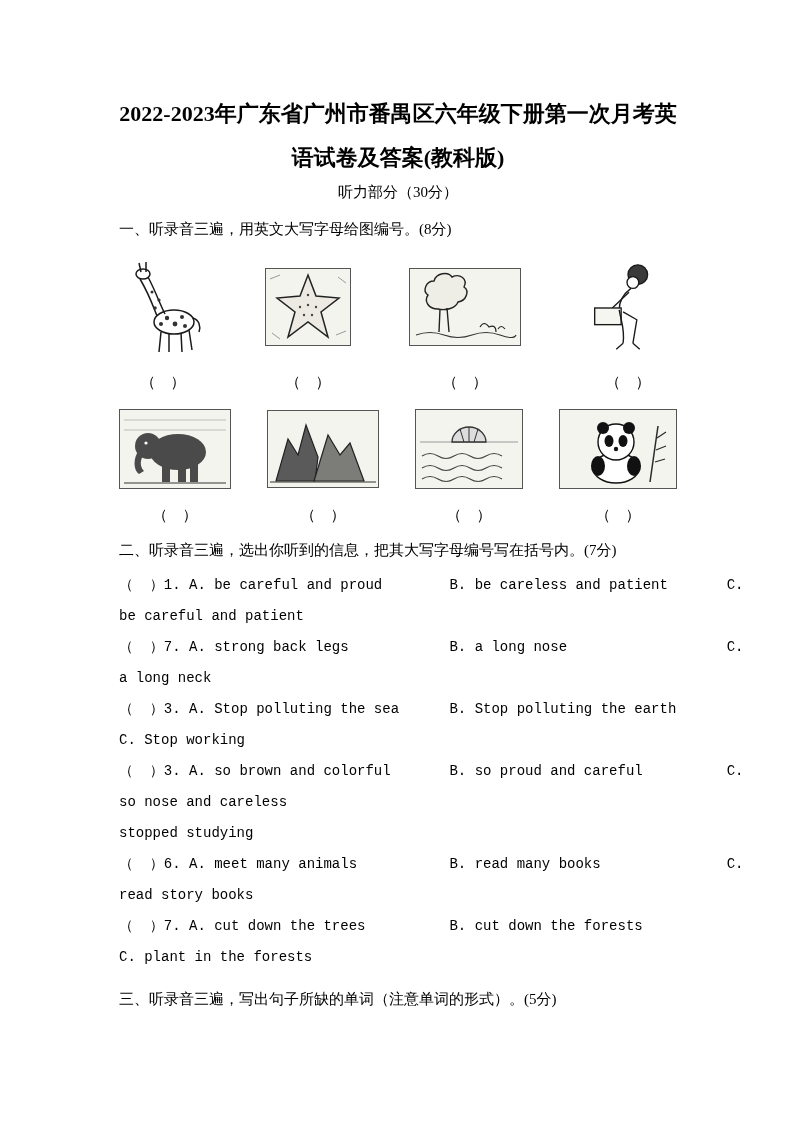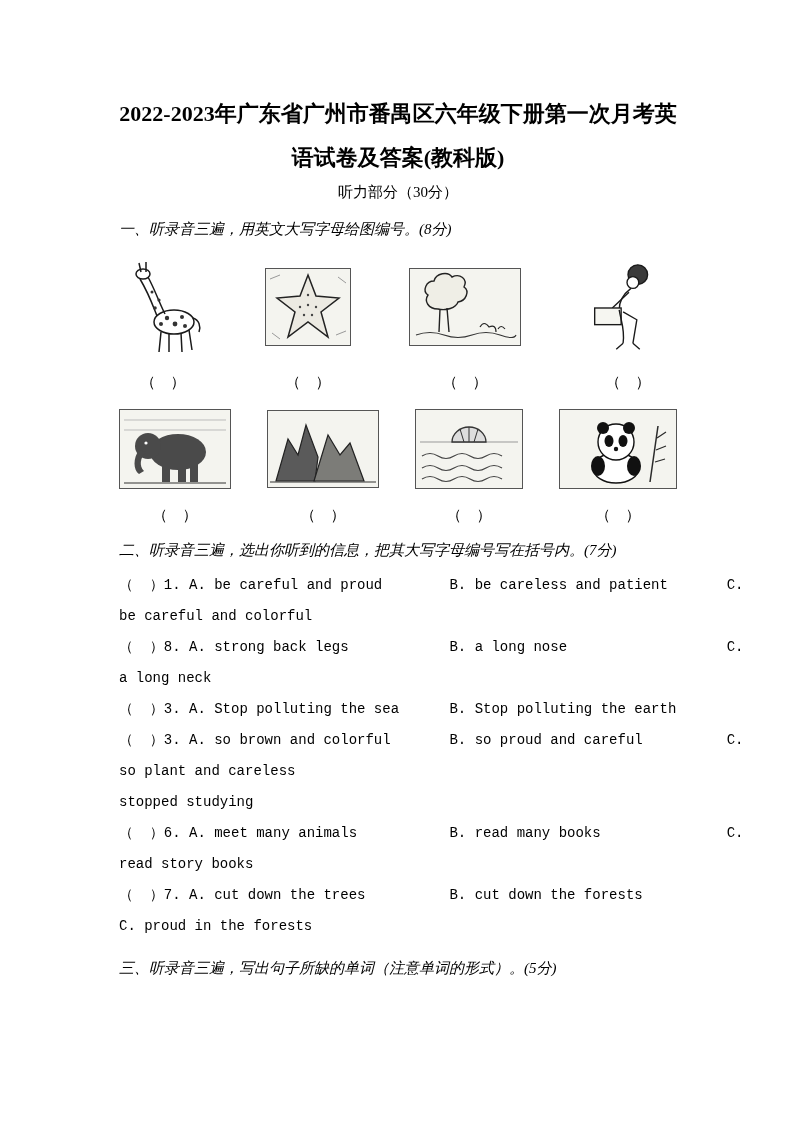--- a/index.html
+++ b/index.html
@@ -28,21 +28,20 @@
   .listening-header {
     text-align:center;
     font-size:15px;
     line-height:24px;
   }
   .sec-heading {
     margin-top:13px;
     font-size:15px;
     line-height:24px;
     text-align:left;
-    font-style:italic;
   }
   .fig-row {
     margin-top:16px;
     display:flex;
     justify-content:space-between;
     align-items:flex-start;
     width:100%;
   }
   .fig-item { display:flex; flex-direction:column; align-items:center; }
   .img-slot { display:flex; align-items:center; justify-content:center; }
@@ -227,29 +226,30 @@
           </svg>
         </div>
         <div class="caption">（    ）</div>
       </div>
     </div>
 
     <div class="sec-heading">二、听录音三遍，选出你听到的信息，把其大写字母编号写在括号内。(7分)</div>
 
     <div class="q-block">
       <div class="q-line">（  ）1. A. be careful and proud        B. be careless and patient       C.</div>
-      <div class="q-line">be careful and colorful</div>
-      <div class="q-line">（  ）8. A. strong back legs            B. a long nose                   C.</div>
+      <div class="q-line">be careful and patient</div>
+      <div class="q-line">（  ）7. A. strong back legs            B. a long nose                   C.</div>
       <div class="q-line">a long neck</div>
       <div class="q-line">（  ）3. A. Stop polluting the sea      B. Stop polluting the earth</div>
+      <div class="q-line">C. Stop working</div>
       <div class="q-line">（  ）3. A. so brown and colorful       B. so proud and careful          C.</div>
-      <div class="q-line">so plant and careless</div>
+      <div class="q-line">so nose and careless</div>
       <div class="q-line">stopped studying</div>
       <div class="q-line">（  ）6. A. meet many animals           B. read many books               C.</div>
       <div class="q-line">read story books</div>
       <div class="q-line">（  ）7. A. cut down the trees          B. cut down the forests</div>
-      <div class="q-line">C. proud in the forests</div>
+      <div class="q-line">C. plant in the forests</div>
     </div>
 
     <div class="sec-heading s3">三、听录音三遍，写出句子所缺的单词（注意单词的形式）。(5分)</div>
 
   </div>
 </div>
 
 </body></html>

